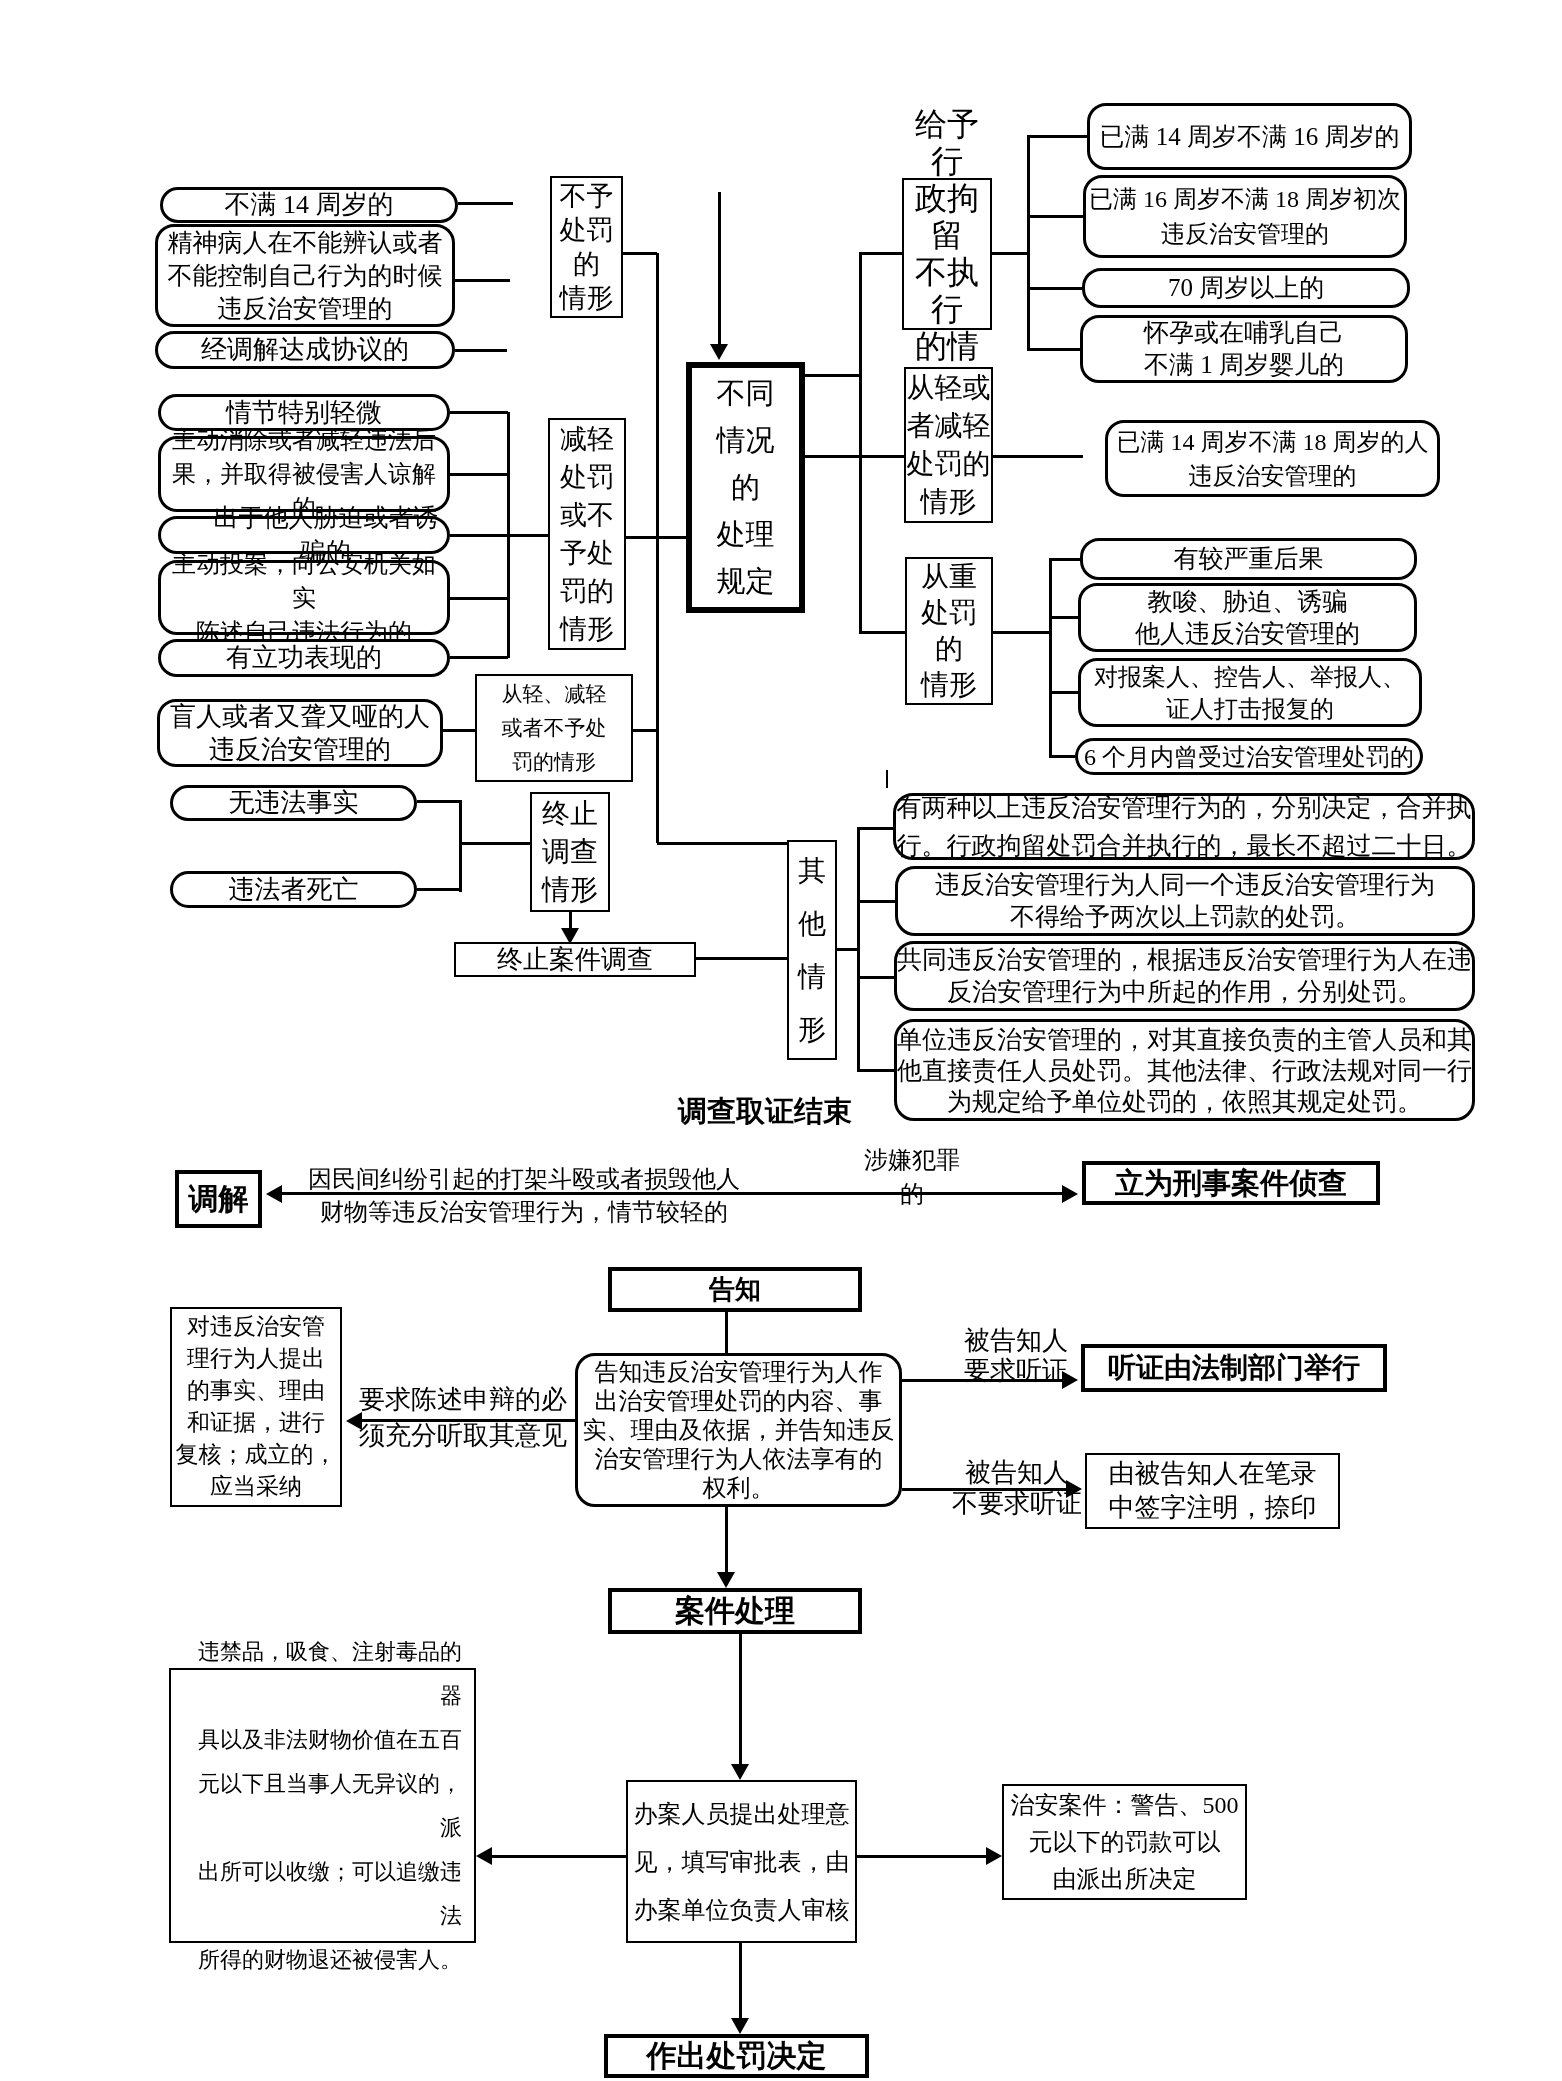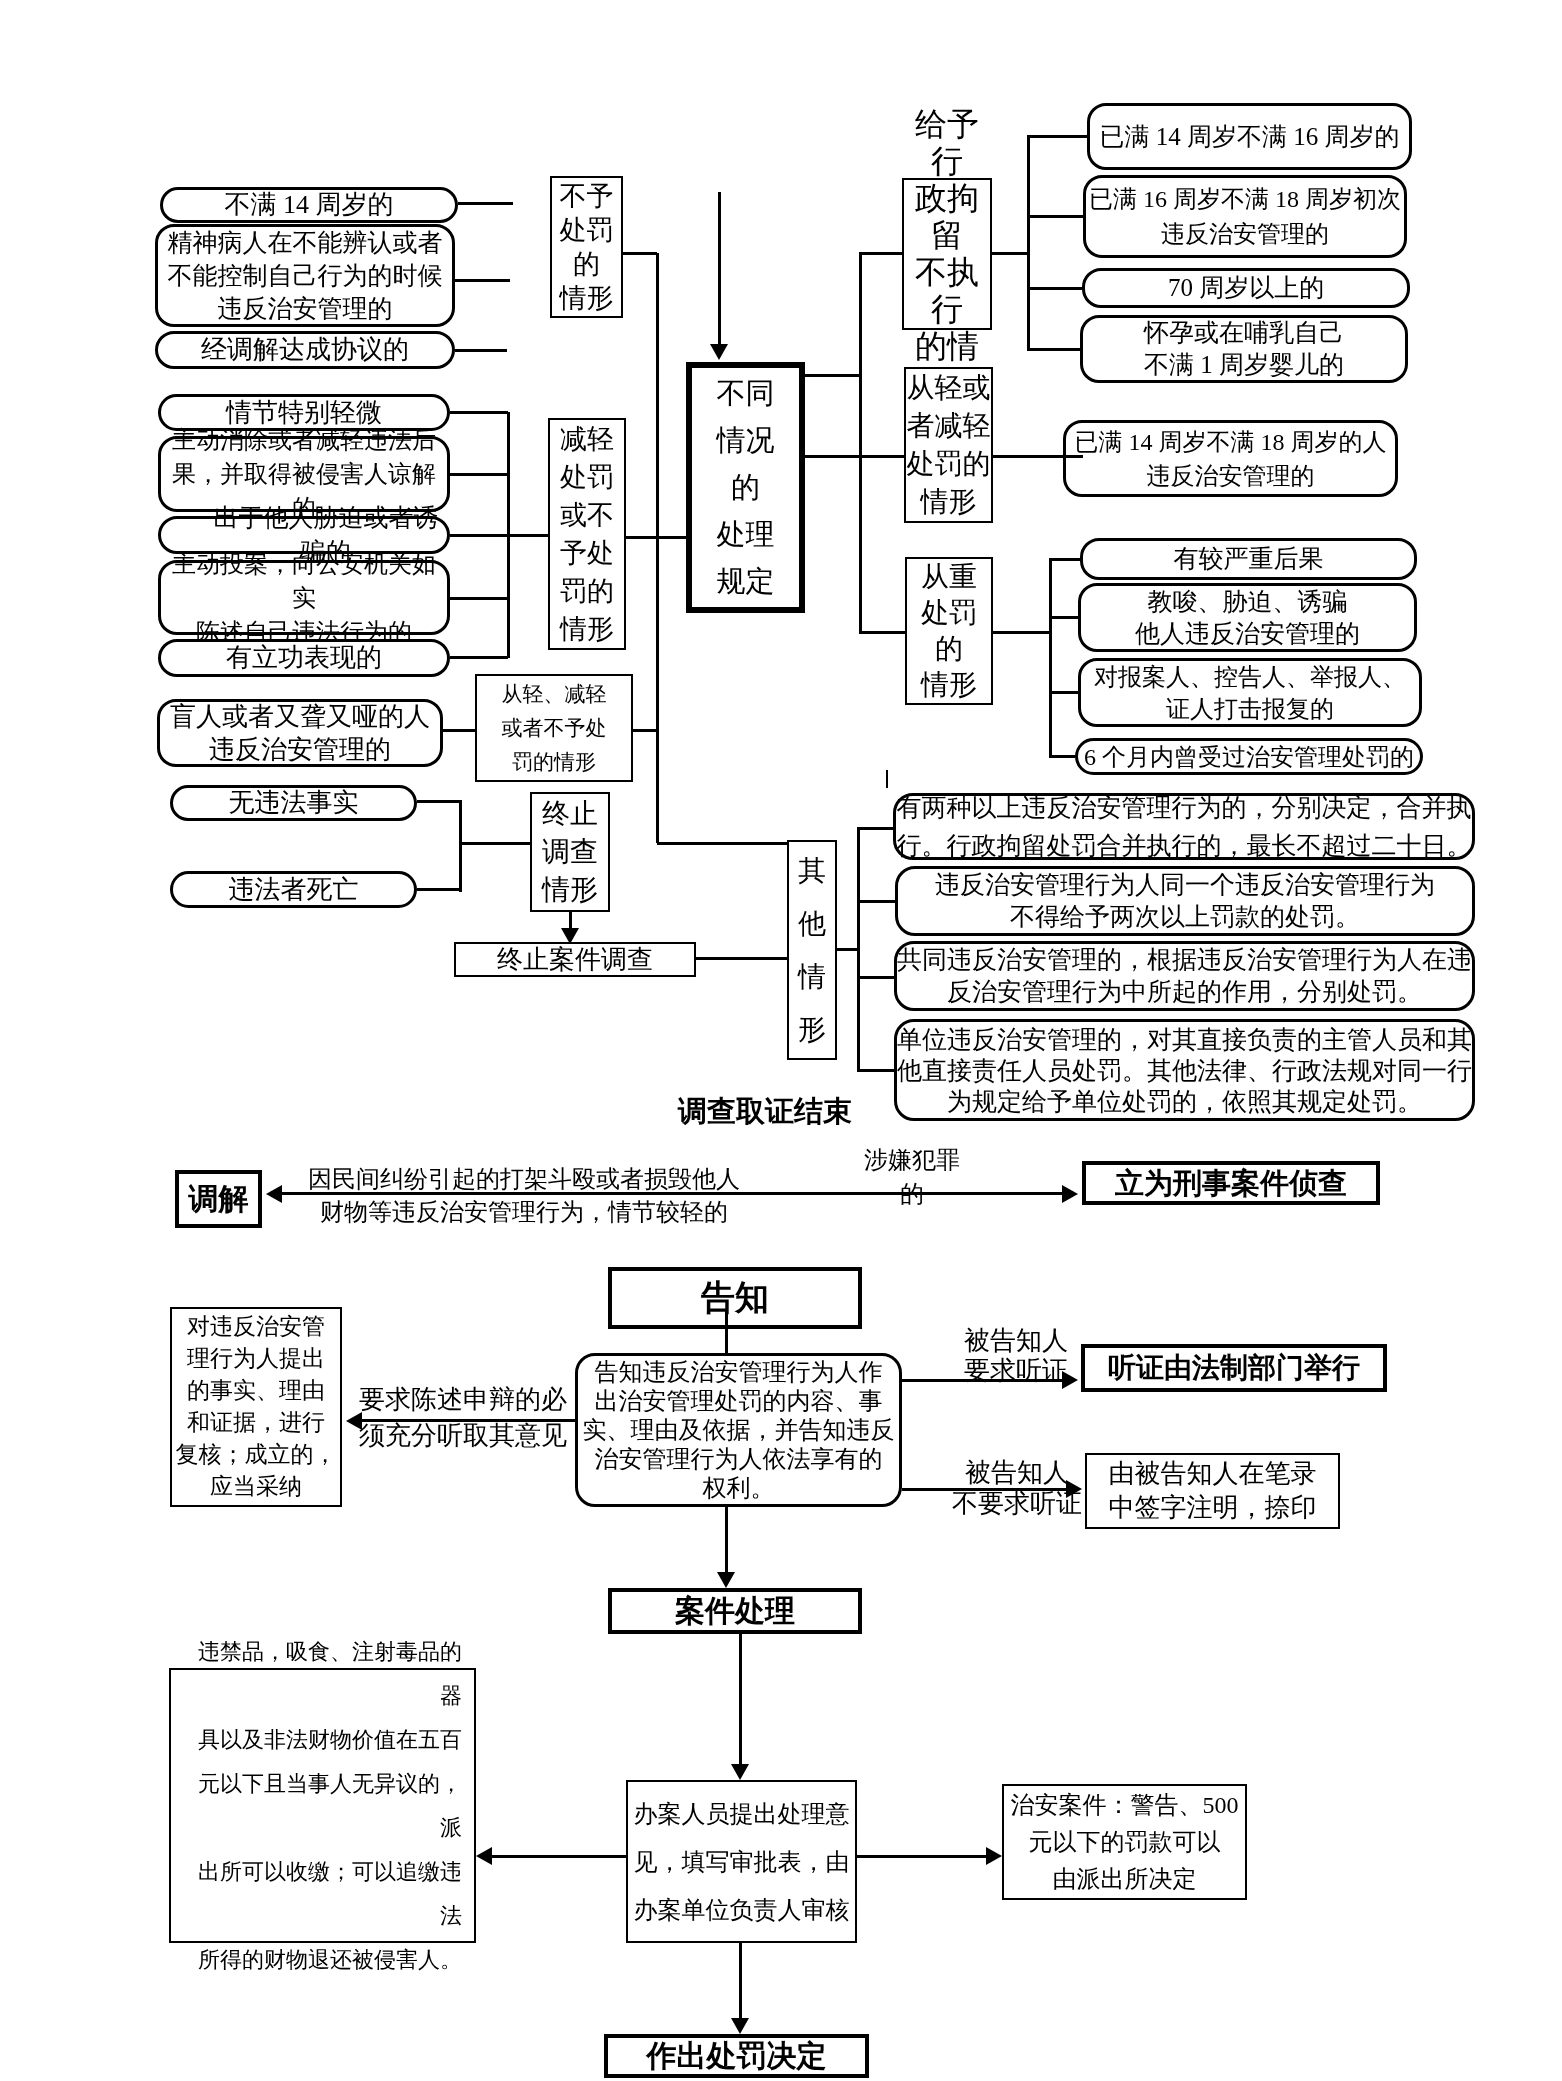--- a/index.html
+++ b/index.html
@@ -79,21 +79,21 @@
     <div class="node sq" style="left: 787px; top: 840px; width: 50px; height: 220px; font-size: 28px; line-height: 53px;">其
 他
 情
 形</div>
     <div class="node r" style="left: 1087px; top: 103px; width: 325px; height: 67px; font-size: 25px;">已满 14 周岁不满 16 周岁的</div>
     <div class="node r" style="left: 1083px; top: 175px; width: 324px; height: 83px; font-size: 24px; line-height: 35px;">已满 16 周岁不满 18 周岁初次
 违反治安管理的</div>
     <div class="node r" style="left: 1082px; top: 268px; width: 328px; height: 40px; font-size: 25px;">70 周岁以上的</div>
     <div class="node r" style="left: 1080px; top: 315px; width: 328px; height: 68px; font-size: 25px; line-height: 32px;">怀孕或在哺乳自己
 不满 1 周岁婴儿的</div>
-    <div class="node r" style="left: 1063px; top: 420px; width: 335px; height: 77px; font-size: 24px; line-height: 34px;">已满 14 周岁不满 18 周岁的人
+    <div class="node r" style="left: 1105px; top: 420px; width: 335px; height: 77px; font-size: 24px; line-height: 34px;">已满 14 周岁不满 18 周岁的人
 违反治安管理的</div>
     <div class="node r" style="left: 1080px; top: 538px; width: 337px; height: 42px; font-size: 25px;">有较严重后果</div>
     <div class="node r" style="left: 1078px; top: 583px; width: 339px; height: 69px; font-size: 25px; line-height: 32px;">教唆、胁迫、诱骗
 他人违反治安管理的</div>
     <div class="node r" style="left: 1078px; top: 658px; width: 344px; height: 69px; font-size: 24px; line-height: 32px;">对报案人、控告人、举报人、
 证人打击报复的</div>
     <div class="node r" style="left: 1075px; top: 738px; width: 348px; height: 37px; font-size: 24px;">6 个月内曾受过治安管理处罚的</div>
     <div class="node rl" style="left: 893px; top: 793px; width: 582px; height: 67px; font-size: 25px; line-height: 38px;">有两种以上违反治安管理行为的，分别决定，合并执
 行。行政拘留处罚合并执行的，最长不超过二十日。</div>
     <div class="node rl" style="left: 895px; top: 866px; width: 580px; height: 70px; font-size: 25px; line-height: 32px;">违反治安管理行为人同一个违反治安管理行为
@@ -102,21 +102,21 @@
 反治安管理行为中所起的作用，分别处罚。</div>
     <div class="node rl" style="left: 894px; top: 1019px; width: 581px; height: 102px; font-size: 25px; line-height: 31px;">单位违反治安管理的，对其直接负责的主管人员和其
 他直接责任人员处罚。其他法律、行政法规对同一行
 为规定给予单位处罚的，依照其规定处罚。</div>
     <div class="node label b" style="left: 660px; top: 1094px; width: 210px; height: 34px; font-size: 29px;">调查取证结束</div>
     <div class="node th b" style="left: 175px; top: 1170px; width: 87px; height: 58px; font-size: 30px;">调解</div>
     <div class="node label" style="left: 300px; top: 1164px; width: 448px; height: 30px; font-size: 24px;">因民间纠纷引起的打架斗殴或者损毁他人</div>
     <div class="node label" style="left: 300px; top: 1197px; width: 448px; height: 30px; font-size: 24px;">财物等违反治安管理行为，情节较轻的</div>
     <div class="node label" style="left: 856px; top: 1162px; width: 112px; height: 30px; font-size: 24px;">涉嫌犯罪的</div>
     <div class="node th b" style="left: 1082px; top: 1161px; width: 298px; height: 44px; font-size: 29px;">立为刑事案件侦查</div>
-    <div class="node th b" style="left: 608px; top: 1267px; width: 254px; height: 62px; font-size: 34px;">告知</div>
+    <div class="node th b" style="left: 608px; top: 1267px; width: 254px; height: 45px; font-size: 26px;">告知</div>
     <div class="node rl" style="left: 575px; top: 1353px; width: 327px; height: 154px; font-size: 24px; line-height: 29px;">告知违反治安管理行为人作
 出治安管理处罚的内容、事
 实、理由及依据，并告知违反
 治安管理行为人依法享有的
 权利。</div>
     <div class="node sq" style="left: 170px; top: 1307px; width: 172px; height: 200px; font-size: 23px; line-height: 32px;">对违反治安管
 理行为人提出
 的事实、理由
 和证据，进行
 复核；成立的，

